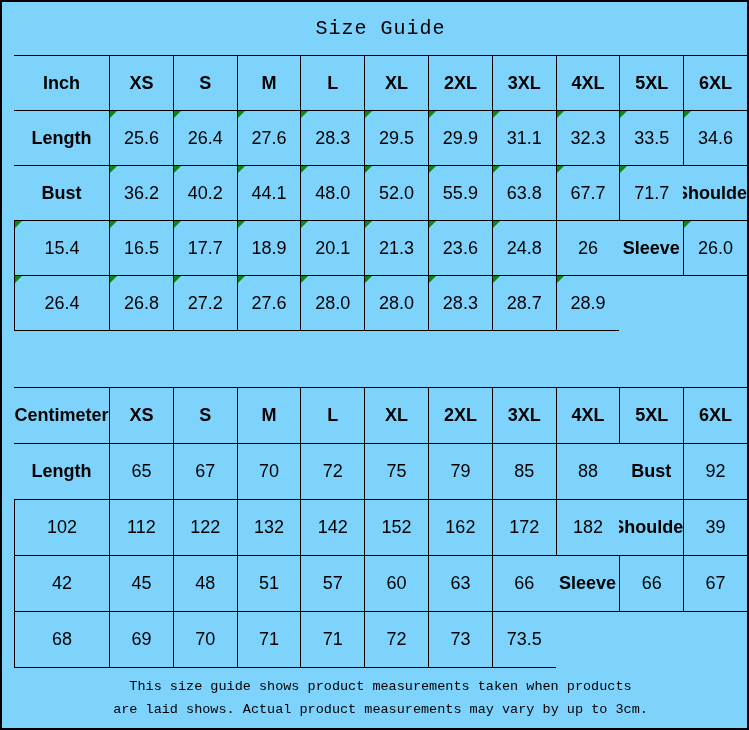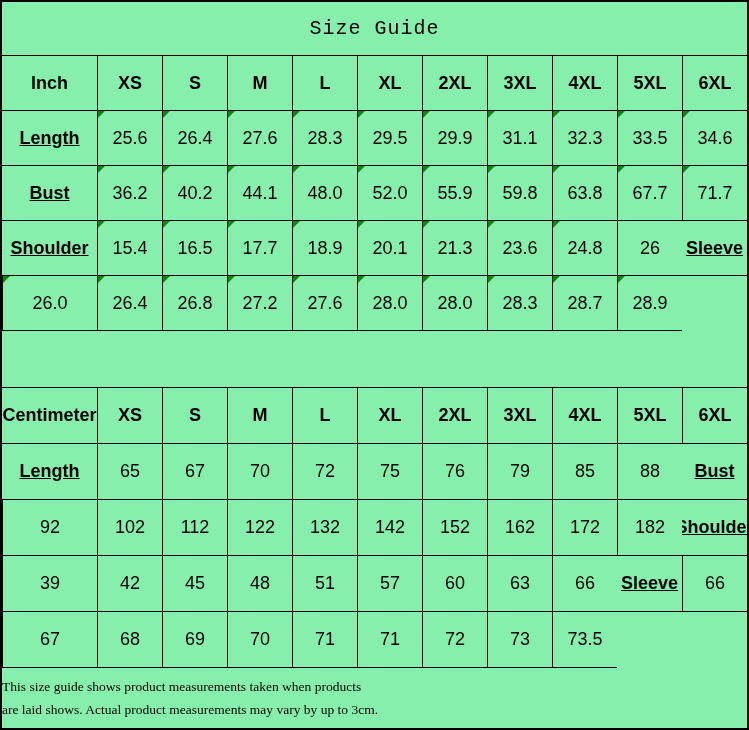--- a/index.html
+++ b/index.html
@@ -2,25 +2,26 @@
 <html><head>
 <meta charset="utf-8">
 <style>
   html,body { margin:0; padding:0; background:#ffffff; }
   .sheet {
     position: relative;
     width: 749px;
     height: 730px;
     box-sizing: border-box;
     border: 2px solid #000;
-    background: #86efac;
+    background: #7dd3fc;
     display: flex;
     flex-direction: column;
     font-family: "Liberation Sans", sans-serif;
     color: #000;
+    padding-left: 12px;
   }
   .title-row {
     height: 54px;
     border-bottom: 1px solid #000;
     display: flex;
     align-items: center;
     justify-content: center;
     box-sizing: border-box;
     font-family: "Liberation Mono", "DejaVu Sans Mono", monospace;
     font-size: 20px;
@@ -38,41 +39,41 @@
     border-left: 1px solid #000;
     border-bottom: 1px solid #000;
     display: flex;
     align-items: center;
     justify-content: center;
     font-size: 18px;
     overflow: hidden;
   }
   .cell.c0 { border-left: none; }
   .cell.hdr, .cell.rowlabel { font-weight: bold; }
-  .cell.rowlabel { font-size: 18px; text-decoration: underline; }
+  .cell.rowlabel { font-size: 18px; }
   .cell .val { position: relative; z-index: 1; }
   .tri {
     position: absolute;
     top: 0; left: 0;
     width: 0; height: 0;
     border-top: 7px solid #0e870e;
     border-right: 7px solid transparent;
   }
   .spacer-row {
     height: 57px;
     border-bottom: 1px solid #000;
     box-sizing: border-box;
   }
   .note-row {
     flex: 1;
     display: flex;
     flex-direction: column;
-    align-items: flex-start;
+    align-items: center;
     justify-content: center;
-    font-family: Liberation Serif, serif;
+    font-family: Liberation Mono, monospace;
     font-size: 13.5px;
     line-height: 23px;
     text-align: center;
     white-space: nowrap;
   }
 </style>
 </head>
 <body>
 
 <div class="sheet">
@@ -178,24 +179,20 @@
       <div class="cell ">
         <span class="tri"></span>
         <span class="val">52.0</span>
       </div>
       <div class="cell ">
         <span class="tri"></span>
         <span class="val">55.9</span>
       </div>
       <div class="cell ">
         <span class="tri"></span>
-        <span class="val">59.8</span>
-      </div>
-      <div class="cell ">
-        <span class="tri"></span>
         <span class="val">63.8</span>
       </div>
       <div class="cell ">
         <span class="tri"></span>
         <span class="val">67.7</span>
       </div>
       <div class="cell ">
         <span class="tri"></span>
         <span class="val">71.7</span>
       </div>
@@ -328,23 +325,20 @@
         <span class="val">67</span>
       </div>
       <div class="cell ">
         <span class="val">70</span>
       </div>
       <div class="cell ">
         <span class="val">72</span>
       </div>
       <div class="cell ">
         <span class="val">75</span>
-      </div>
-      <div class="cell ">
-        <span class="val">76</span>
       </div>
       <div class="cell ">
         <span class="val">79</span>
       </div>
       <div class="cell ">
         <span class="val">85</span>
       </div>
       <div class="cell ">
         <span class="val">88</span>
       </div>

